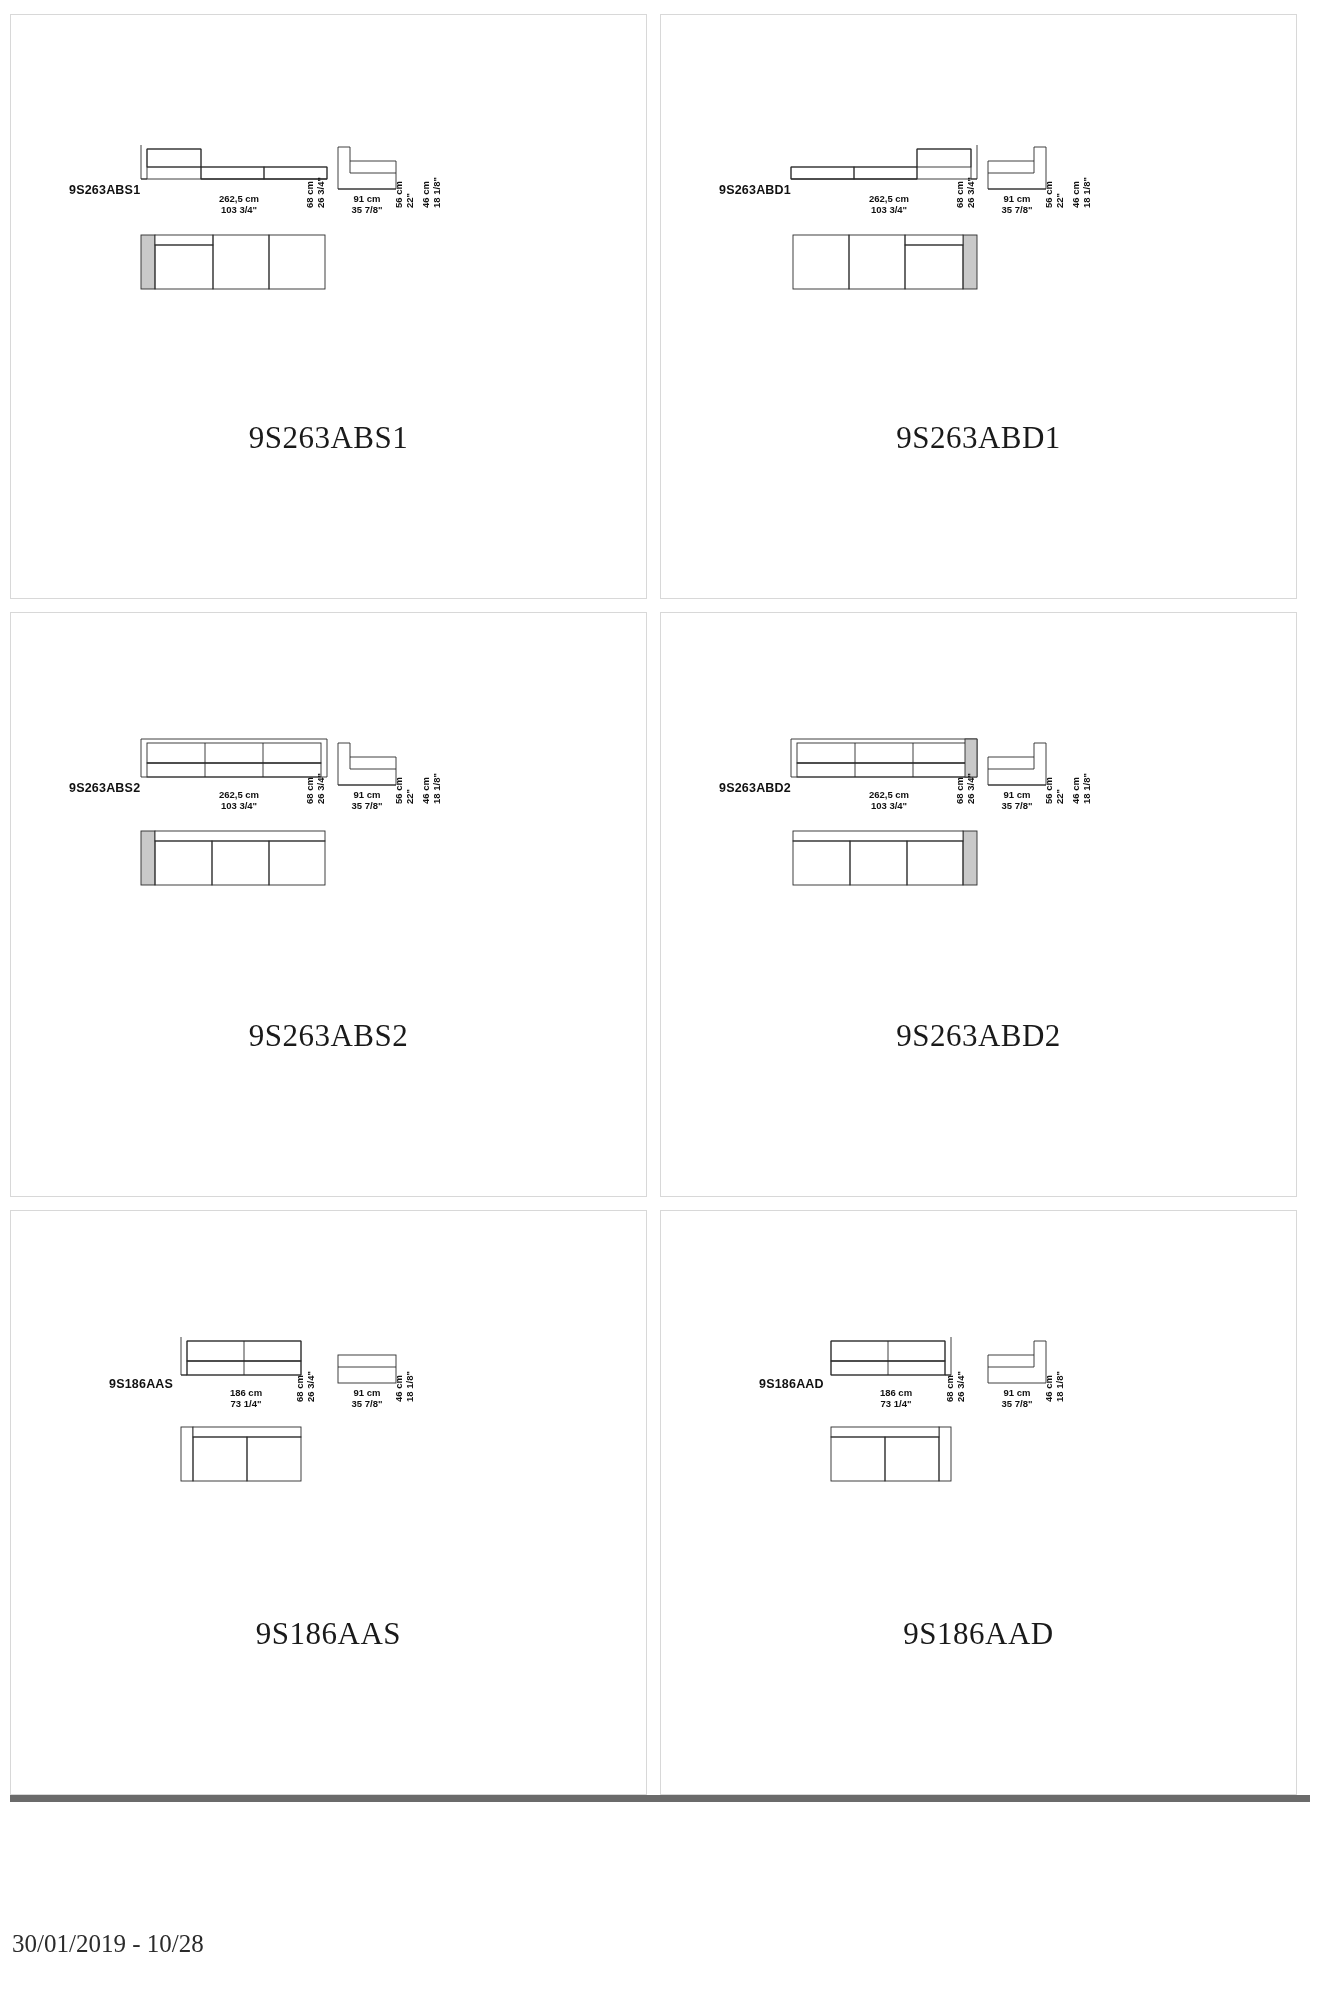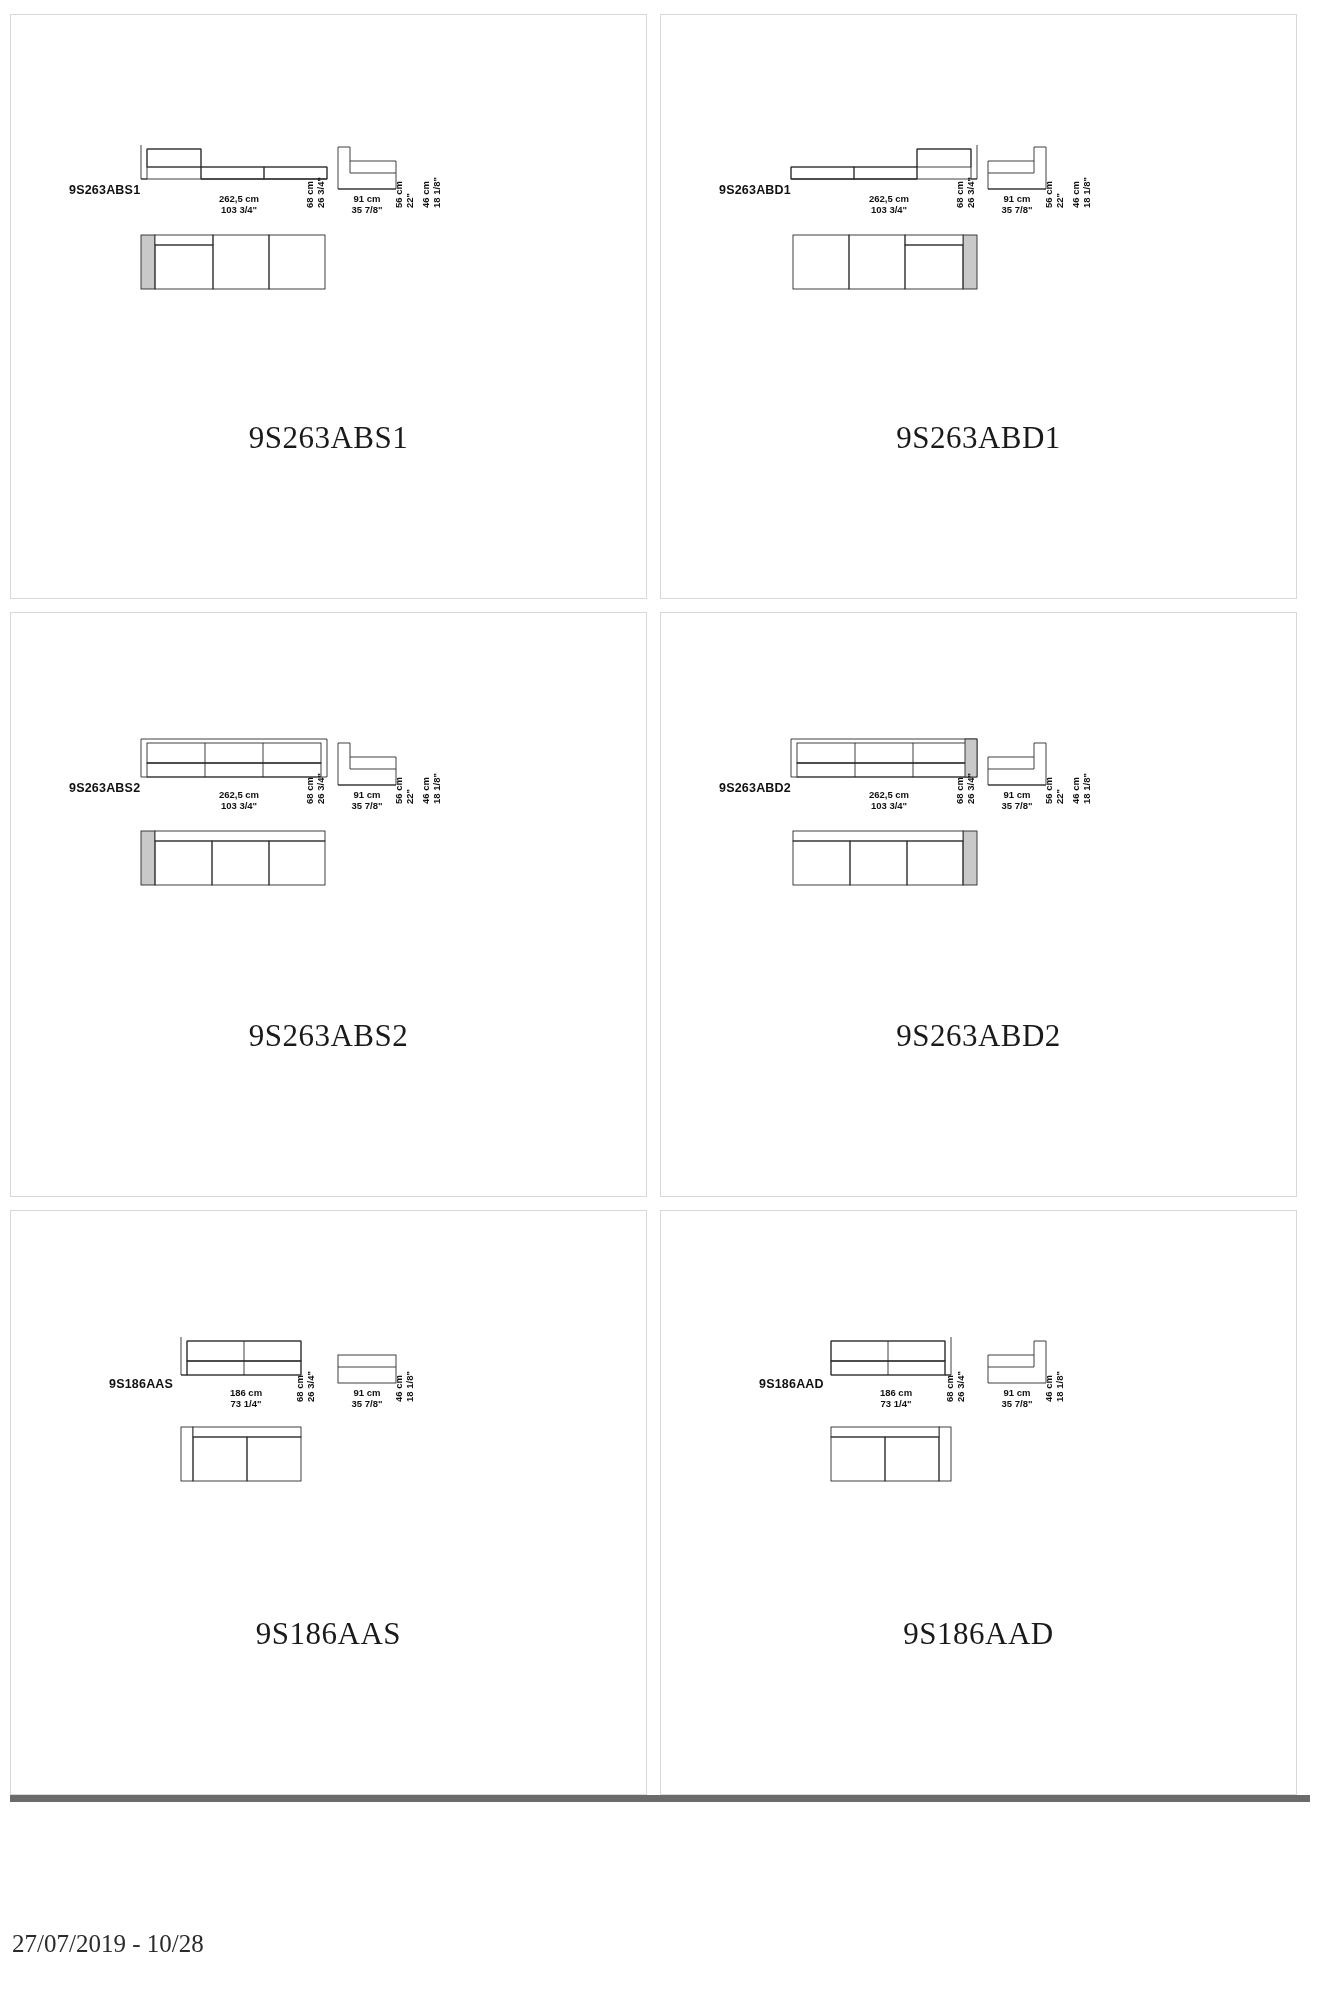--- a/index.html
+++ b/index.html
@@ -518,15 +518,15 @@
       <div class="dim-v" style="left:404px; top:180px; width:60px;">
         <span>18 1/8"</span>
       </div>
 
       <div class="big-name" style="top:405px;">9S186AAD</div>
     </div>
 
   </div>
 
   <div class="footer-rule"></div>
-  <div class="footer-text">27/07/2019 - 10/28</div>
+  <div class="footer-text">30/01/2019 - 10/28</div>
 
 </div>
 
 </body></html>

